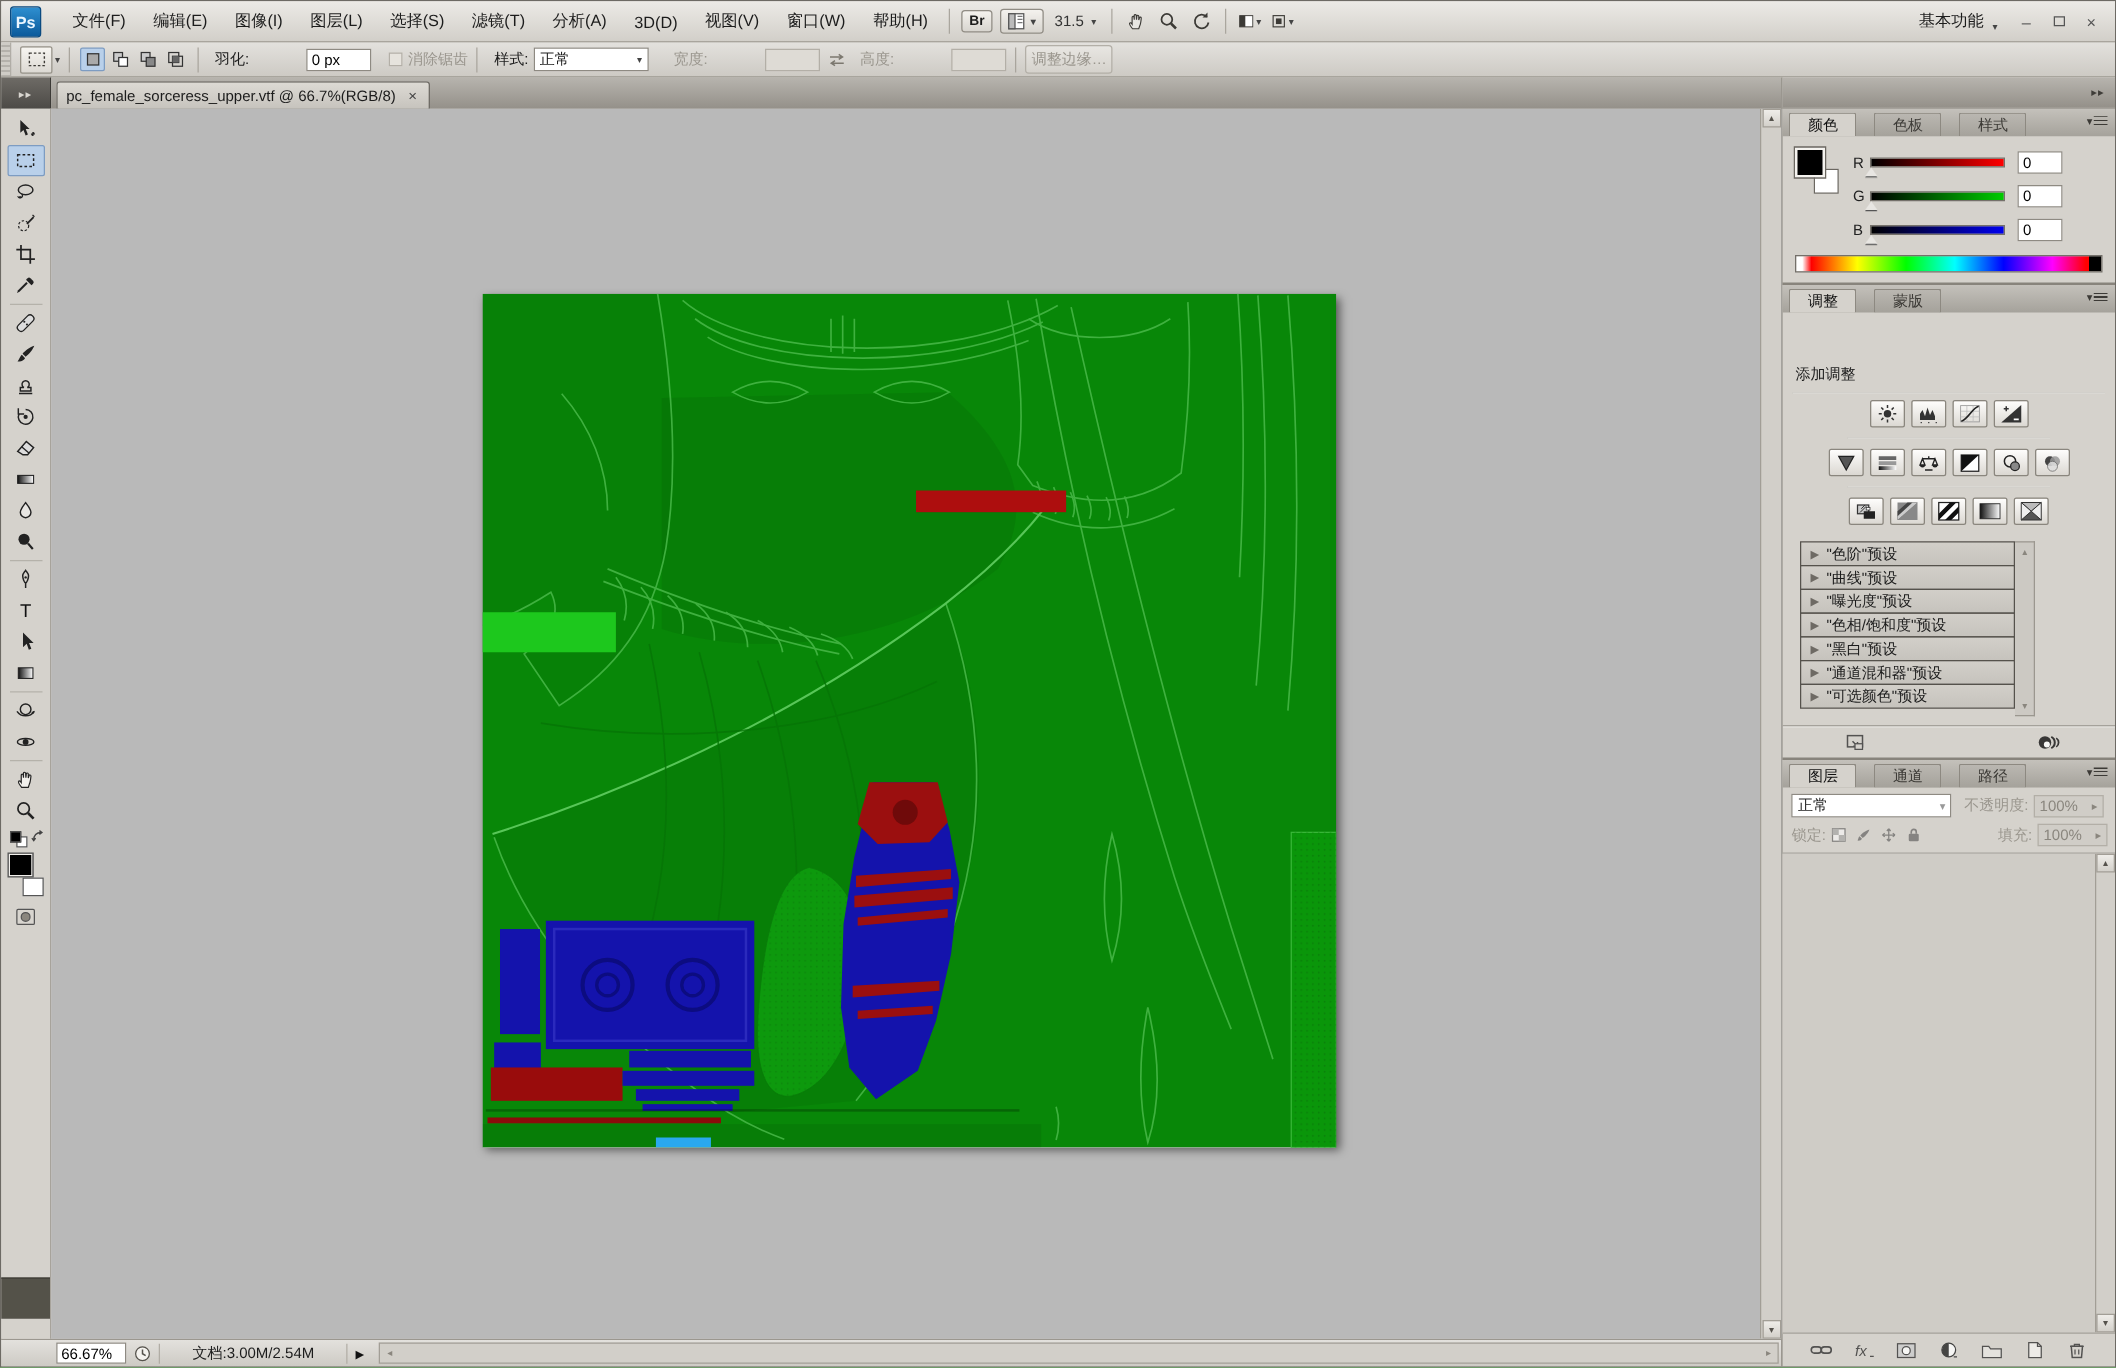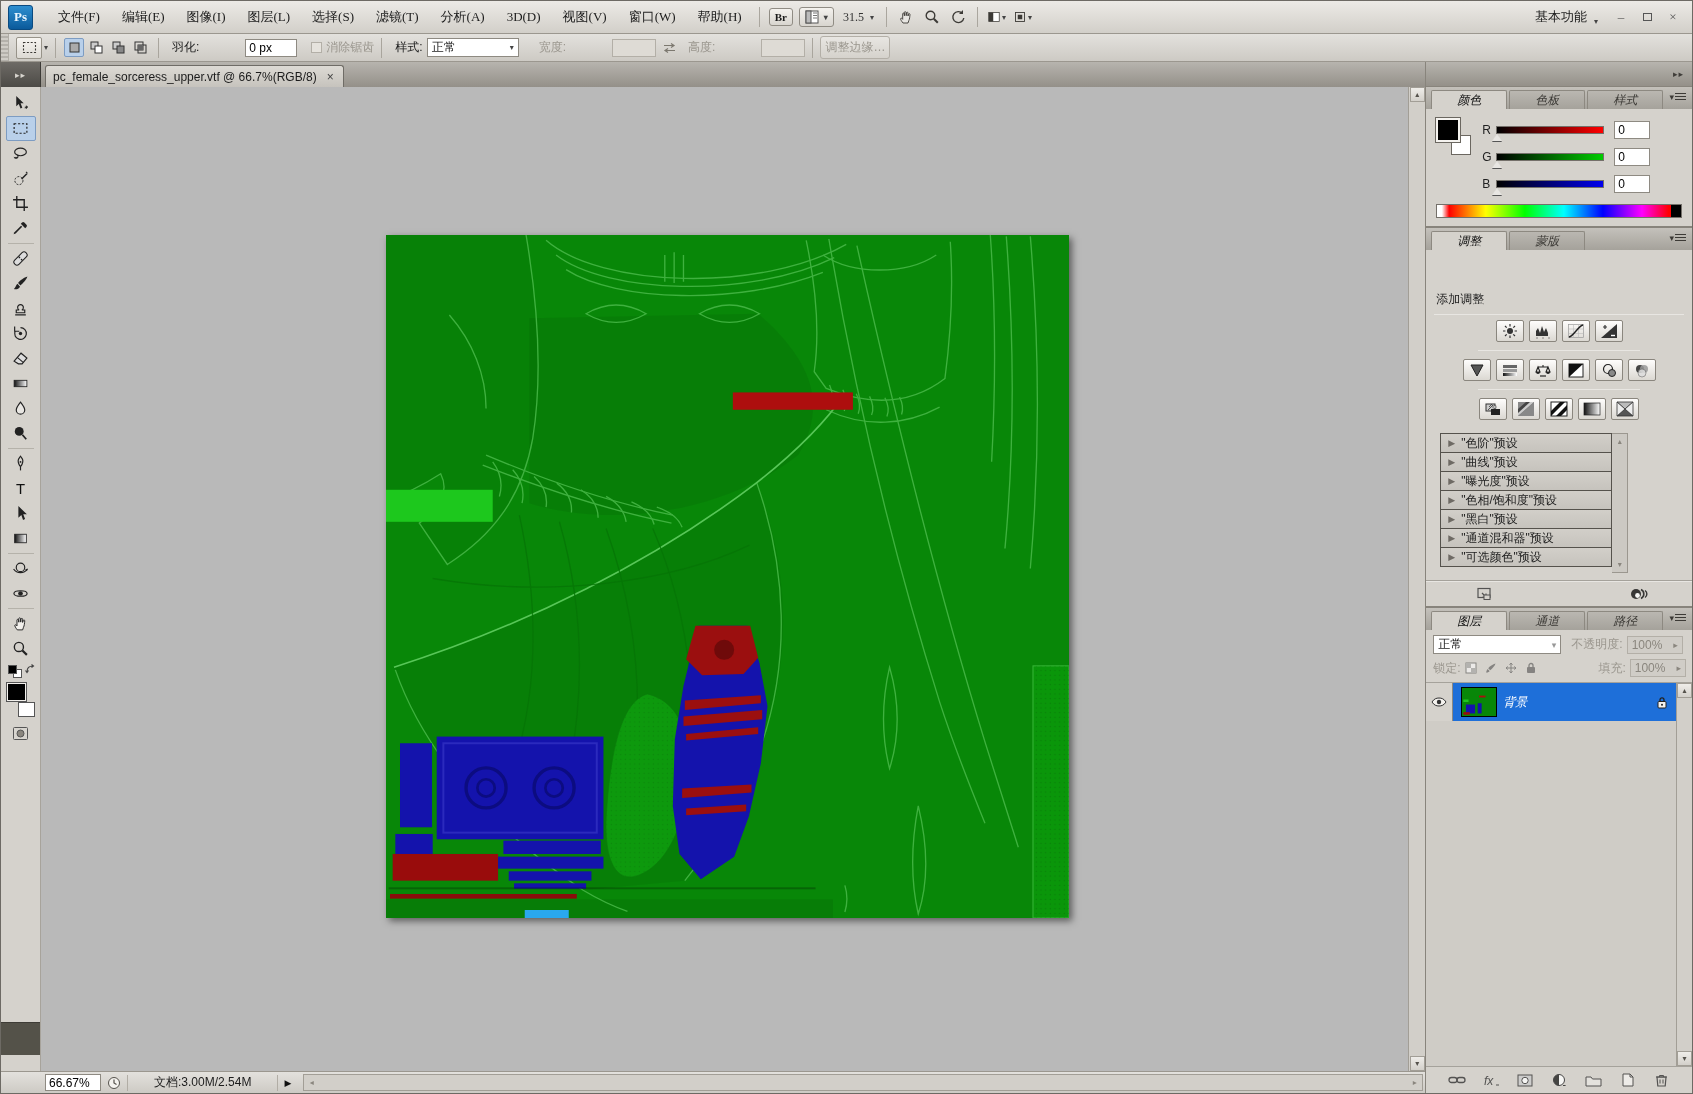--- a/index.html
+++ b/index.html
@@ -3,21 +3,21 @@
 <meta charset="utf-8">
 <style>
   * { margin:0; padding:0; box-sizing:border-box; }
   html,body { width:1693px; height:1094px; overflow:hidden; }
   body { font-family:"Liberation Sans", sans-serif; font-size:12px; color:#1c1c1c;
          -webkit-font-smoothing:antialiased; background:#d5d2cc; }
   .app { width:1693px; height:1094px; display:flex; flex-direction:column; border:1px solid #6d6a64; }
 
   
   .mbar { height:33px; background:linear-gradient(#eceae6,#d2cfc9); border-bottom:1px solid #9b978f;
-          display:flex; align-items:center; flex:0 0 auto;font-family:Liberation Serif, serif; }
+          display:flex; align-items:center; flex:0 0 auto; }
   .pslogo { width:25px; height:25px; margin:0 14px 0 7px; border-radius:3px;
             background:linear-gradient(#2e8fd0,#0b5a9b); color:#eaf6ff; font-weight:bold; font-size:13px;
             display:flex; align-items:center; justify-content:center; border:1px solid #0a4a80; }
   .menu-item { padding:4px 11px; font-size:13px; cursor:default; }
   .mb-sep { width:1px; height:20px; background:#aaa69e; margin:0 6px; }
   .mb-btn { border:1px solid #908c84; background:linear-gradient(#f4f2ee,#d8d5cf); border-radius:3px;
             padding:2px 5px; font-size:11px; font-weight:bold; margin:0 3px; display:flex; align-items:center; gap:3px; }
   .mb-ico { width:18px; height:18px; display:flex; align-items:center; justify-content:center; margin:0 4px; }
   .caret { font-size:8px; color:#444; margin-left:2px; }
   .mb-zoom { font-size:12px; color:#333; padding:2px 6px; display:flex; align-items:center; gap:4px; }
@@ -95,22 +95,22 @@
              display:flex; justify-content:space-between; align-items:center; }
   .hscroll .scr-arrow { height:15px; border:none; background:none; color:#8a867e; }
 
   
   .dock { width:267px; background:#d5d2cc; border-left:1px solid #88847c; display:flex; flex-direction:column; min-height:0; }
   .dock-head { height:25px; background:linear-gradient(#b7b4ae,#949089); display:flex; align-items:center;
                justify-content:flex-end; color:#3f3d39; font-size:9px; padding-right:8px; letter-spacing:1px;
                border-bottom:1px solid #88847c; }
   .panel { border-bottom:2px solid #88847c; }
   .ptabs { height:22px; background:linear-gradient(#c4c1bb,#a5a29b); display:flex; align-items:flex-end; padding-left:5px; position:relative; }
-  .ptab { height:19px; padding:0 25px; font-size:12px; display:flex; align-items:center;
-          background:linear-gradient(#bab7b1,#a5a29b); border:1px solid #8d8981; border-bottom:none; border-radius:2px 2px 0 0; margin-right:2px; color:#3c3a36;font-style:italic;}
+  .ptab { height:19px; padding:0 14px; font-size:12px; display:flex; align-items:center;
+          background:linear-gradient(#bab7b1,#a5a29b); border:1px solid #8d8981; border-bottom:none; border-radius:2px 2px 0 0; margin-right:14px; color:#3c3a36;}
   .ptab.on { background:#d5d2cc; color:#111; }
   .pmenu { position:absolute; right:6px; top:5px; font-size:9px; color:#3c3a36; }
   .pmenu .bars { display:inline-block; width:11px; height:7px;
                  background:repeating-linear-gradient(#3c3a36 0 1px,transparent 1px 3px); margin-left:1px; }
 
   
   .cpanel-body { padding:9px 10px 8px 10px; }
   .cp-swatches { position:relative; width:40px; height:44px; float:left; margin-right:6px; }
   .cp-bg { position:absolute; left:15px; top:17px; width:20px; height:20px; background:#fff; border:1px solid #6b6760; }
   .cp-fg { position:absolute; left:0; top:0; width:24px; height:24px; background:#000; border:2px solid #f5f3ef; outline:1px solid #6b6760; }
@@ -868,44 +868,20 @@
               </svg>
           </span>
           <span class="spacer"></span>
           <span>填充:</span>
           <span class="gray-box" style="margin-left:4px">
             <span>100%</span>
               <span style="font-size:9px">▸</span>
           </span>
         </div>
         <div class="layer-list">
-          <div class="layer-row">
-            <span class="eye-box">
-              <svg class="i" width="16" height="10" viewBox="0 0 16 10">
-                  <path d="M1 5C3 1.8 5.4 1 8 1s5 .8 7 4c-2 3.2-4.4 4-7 4S3 8.2 1 5z" fill="#f4f2ee" stroke="#333"></path>
-                  <circle cx="8" cy="5" r="2.2" fill="#333"></circle>
-                </svg>
-            </span>
-            <svg class="lthumb" viewBox="0 0 26 22" preserveAspectRatio="none">
-              <rect width="26" height="22" fill="#088708"></rect>
-              <rect x="1" y="9" width="4" height="2" fill="#1dc81d"></rect>
-              <rect x="3" y="13" width="7" height="7" fill="#1413ac"></rect>
-              <rect x="12" y="12" width="3" height="8" fill="#1413ac"></rect>
-              <rect x="1" y="19" width="5" height="2" fill="#990c0c"></rect>
-              <rect x="13" y="6" width="5" height="1.4" fill="#ad0e0e"></rect>
-            </svg>
-            <span class="lname">背景</span>
-            <span class="llock">
-              <svg class="i" width="12" height="13" viewBox="0 0 12 13">
-                  <rect x="2" y="5.5" width="8" height="6.5" rx="1" fill="#f4f2ee" stroke="#222"></rect>
-                  <path d="M4 5.5V3.8a2 2 0 0 1 4 0v1.7" fill="none" stroke="#222" stroke-width="1.3"></path>
-                  <circle cx="6" cy="8.8" r="1" fill="#222"></circle>
-                </svg>
-            </span>
-          </div>
           <div class="llist-scroll">
             <span class="scr-arrow">▴</span>
             <span class="scr-arrow">▾</span>
           </div>
         </div>
         <div class="lfoot">
           <span class="lf-ic">
             <svg class="i" width="18" height="12" viewBox="0 0 18 12">
                 <rect x="1" y="3.5" width="8" height="5" rx="2.5" fill="none" stroke="#333" stroke-width="1.3"></rect>
                 <rect x="9" y="3.5" width="8" height="5" rx="2.5" fill="none" stroke="#333" stroke-width="1.3"></rect>

